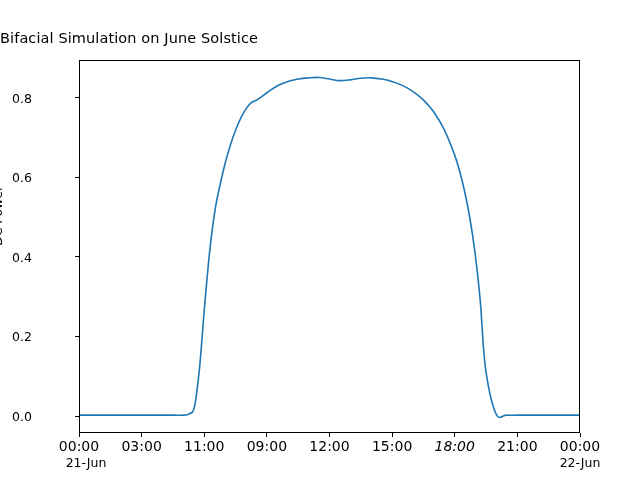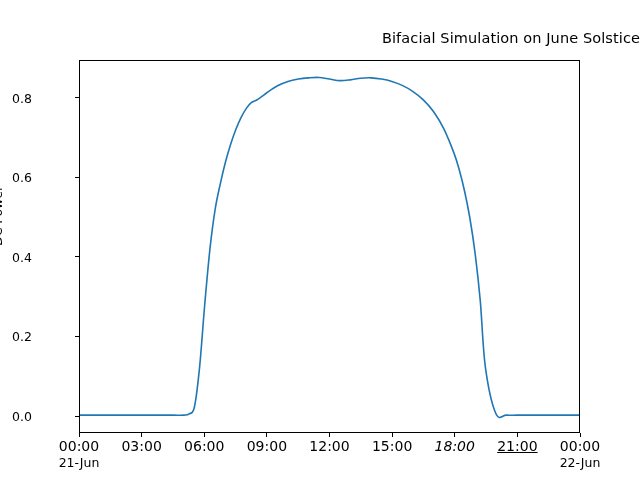--- a/index.html
+++ b/index.html
@@ -17,21 +17,21 @@
     position: relative;
     width: 640px;
     height: 480px;
     background: #ffffff;
   }
   #chart-title {
     position: absolute;
     left: 0;
     top: 30px;
     width: 640px;
-    text-align: right;
+    text-align: left;
     font-size: 14.5px;
     color: #000000;
     letter-spacing: 0.1px;
   }
   
   #axes {
     position: absolute;
     left: 79px;
     top: 60px;
     width: 501px;
@@ -116,35 +116,35 @@
       <div class="ytick-label" style="top: 256.848px; right: 568px;">0.4</div>
       <div class="ytick-mark" style="left: 75.2px; top: 256.348px;"></div>
       <div class="ytick-label" style="top: 177.249px; right: 568px;">0.6</div>
       <div class="ytick-mark" style="left: 75.2px; top: 176.749px;"></div>
       <div class="ytick-label" style="top: 97.6502px; right: 568px;">0.8</div>
       <div class="ytick-mark" style="left: 75.2px; top: 97.1502px;"></div>
     </div>
   <div id="xtick-layer">
       <div class="xtick-mark" style="left: 78.5px; top: 433px;"></div>
       <div class="xtick-label" style="left: 79px;">00:00</div>
-      <div class="xtick-sublabel" style="left: 79px;">21-Jun</div>
+      <div class="xtick-sublabel" style="left: 86px;">21-Jun</div>
       <div class="xtick-mark" style="left: 141.125px; top: 433px;"></div>
       <div class="xtick-label" style="left: 141.625px;">03:00</div>
       <div class="xtick-mark" style="left: 203.75px; top: 433px;"></div>
-      <div class="xtick-label" style="left: 204.25px;">06:00</div>
+      <div class="xtick-label" style="left: 204.25px;">11:00</div>
       <div class="xtick-mark" style="left: 266.375px; top: 433px;"></div>
       <div class="xtick-label" style="left: 266.875px;">09:00</div>
       <div class="xtick-mark" style="left: 329px; top: 433px;"></div>
       <div class="xtick-label" style="left: 329.5px;">12:00</div>
       <div class="xtick-mark" style="left: 391.625px; top: 433px;"></div>
       <div class="xtick-label" style="left: 392.125px; text-align: right;">15:00</div>
       <div class="xtick-mark" style="left: 454.25px; top: 433px;"></div>
       <div class="xtick-label" style="left: 454.75px; font-style: italic;">18:00</div>
       <div class="xtick-mark" style="left: 516.875px; top: 433px;"></div>
-      <div class="xtick-label" style="left: 517.375px; text-decoration: underline;">21:00</div>
+      <div class="xtick-label" style="left: 517.375px;">21:00</div>
       <div class="xtick-mark" style="left: 579.5px; top: 433px;"></div>
       <div class="xtick-label" style="left: 580px;">00:00</div>
       <div class="xtick-sublabel" style="left: 580px;">22-Jun</div>
     </div>
 
   <div id="axes">
     <svg id="plot-svg" viewBox="0 0 501 373" preserveAspectRatio="none">
       <path id="series-path" fill="none" stroke="#1f77b4" stroke-width="1.6" stroke-linejoin="round" stroke-linecap="round" vector-effect="non-scaling-stroke" d="M 0.00 356.05 C 1.74 356.05, 6.96 356.05, 10.44 356.05 C 13.92 356.05, 17.40 356.05, 20.88 356.05 C 24.35 356.05, 27.83 356.05, 31.31 356.05 C 34.79 356.05, 38.27 356.05, 41.75 356.05 C 45.23 356.05, 48.71 356.05, 52.19 356.05 C 55.67 356.05, 59.15 356.05, 62.63 356.05 C 66.10 356.05, 69.58 356.05, 73.06 356.05 C 76.54 356.05, 80.02 356.05, 83.50 356.05 C 86.98 356.05, 90.46 356.05, 93.94 356.05 C 97.42 356.05, 101.77 356.24, 104.38 356.05 C 106.98 355.85, 107.85 356.18, 109.59 354.85 C 111.33 353.52, 113.07 355.85, 114.81 348.09 C 116.55 340.32, 118.29 325.53, 120.03 308.29 C 121.77 291.04, 123.51 264.51, 125.25 244.61 C 126.99 224.71, 128.73 204.81, 130.47 188.89 C 132.21 172.97, 133.95 160.03, 135.69 149.09 C 137.43 138.14, 139.17 131.18, 140.91 123.22 C 142.65 115.26, 144.39 107.96, 146.13 101.33 C 147.86 94.70, 149.60 88.86, 151.34 83.42 C 153.08 77.98, 154.82 73.14, 156.56 68.69 C 158.30 64.25, 160.04 60.27, 161.78 56.75 C 163.52 53.24, 165.26 50.12, 167.00 47.60 C 168.74 45.08, 170.48 43.02, 172.22 41.63 C 173.96 40.24, 175.70 40.24, 177.44 39.24 C 179.18 38.25, 180.92 36.92, 182.66 35.66 C 184.40 34.40, 185.27 33.47, 187.88 31.68 C 190.48 29.89, 194.83 26.77, 198.31 24.91 C 201.79 23.06, 205.27 21.66, 208.75 20.54 C 212.23 19.41, 215.71 18.75, 219.19 18.15 C 222.67 17.55, 226.15 17.22, 229.63 16.95 C 233.10 16.69, 236.58 16.36, 240.06 16.56 C 243.54 16.76, 247.02 17.62, 250.50 18.15 C 253.98 18.68, 257.46 19.61, 260.94 19.74 C 264.42 19.87, 267.90 19.34, 271.38 18.94 C 274.85 18.55, 278.33 17.68, 281.81 17.35 C 285.29 17.02, 288.77 16.82, 292.25 16.95 C 295.73 17.09, 299.21 17.55, 302.69 18.15 C 306.17 18.75, 309.65 19.48, 313.13 20.54 C 316.60 21.60, 320.08 22.86, 323.56 24.52 C 327.04 26.17, 330.52 28.10, 334.00 30.49 C 337.48 32.87, 340.96 35.46, 344.44 38.84 C 347.92 42.23, 351.40 45.88, 354.88 50.78 C 358.35 55.69, 361.83 61.20, 365.31 68.30 C 368.79 75.39, 373.14 86.40, 375.75 93.37 C 378.36 100.33, 379.23 103.78, 380.97 110.09 C 382.71 116.39, 384.45 123.22, 386.19 131.18 C 387.93 139.14, 389.67 147.56, 391.41 157.84 C 393.15 168.13, 394.89 179.07, 396.63 192.87 C 398.36 206.67, 400.10 221.39, 401.84 240.63 C 403.58 259.86, 404.45 289.32, 407.06 308.29 C 409.67 327.26, 414.02 346.49, 417.50 354.45 C 420.98 362.41, 424.46 355.78, 427.94 356.05 C 431.42 356.31, 434.90 356.05, 438.38 356.05 C 441.85 356.05, 445.33 356.05, 448.81 356.05 C 452.29 356.05, 455.77 356.05, 459.25 356.05 C 462.73 356.05, 466.21 356.05, 469.69 356.05 C 473.17 356.05, 476.65 356.05, 480.13 356.05 C 483.60 356.05, 487.08 356.05, 490.56 356.05 C 494.04 356.05, 499.26 356.05, 501.00 356.05"></path>
     </svg>
   </div>

